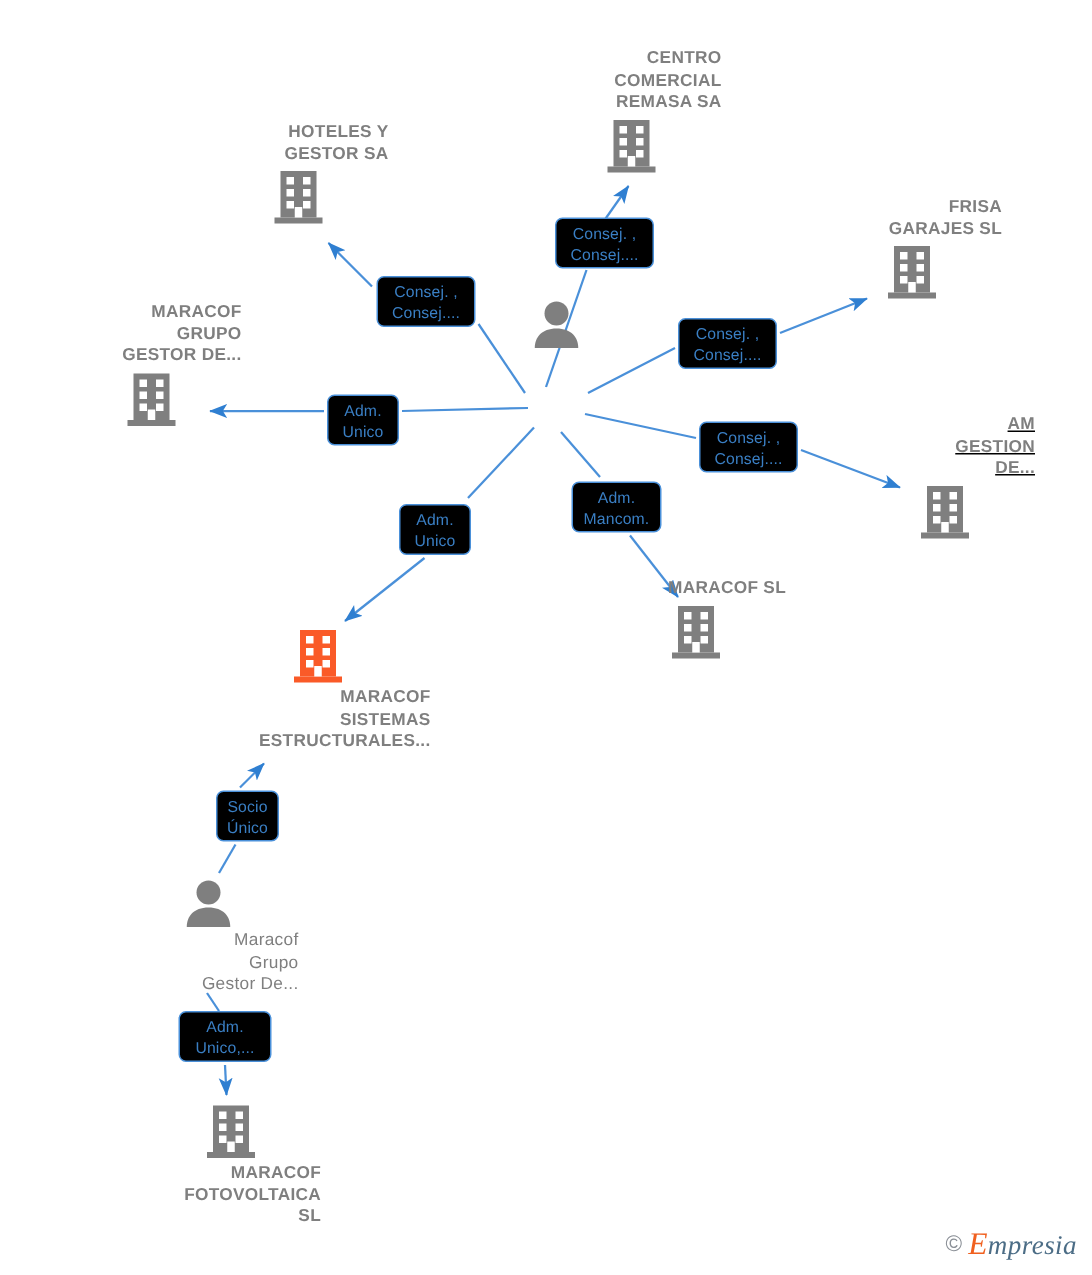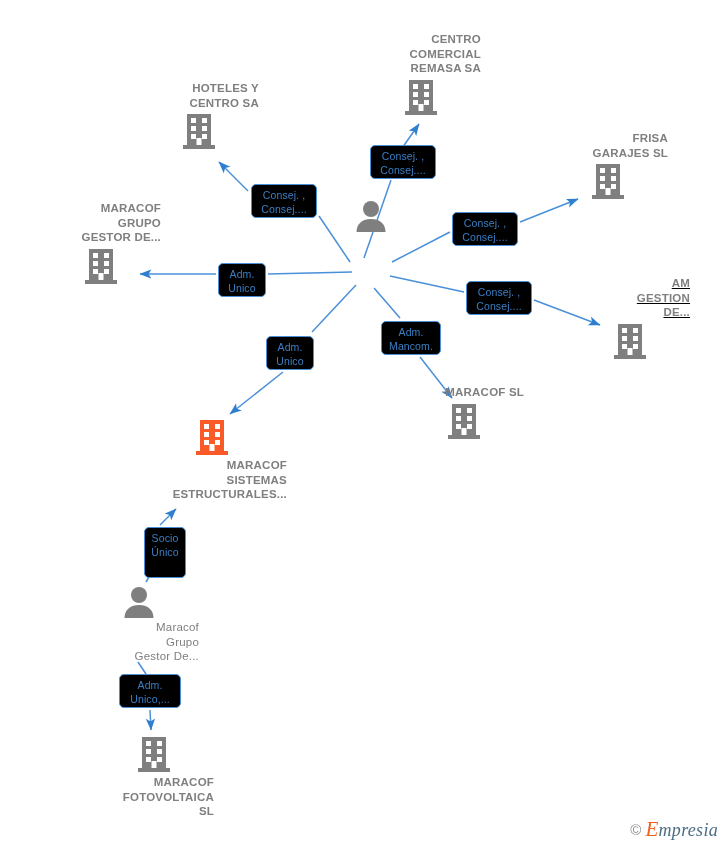--- a/index.html
+++ b/index.html
@@ -141,21 +141,21 @@
       <rect x="9" y="14" width="5" height="5" fill="#ffffff"></rect>
       <rect x="20" y="14" width="5" height="5" fill="#ffffff"></rect>
       <rect x="9" y="22" width="5" height="5" fill="#ffffff"></rect>
       <rect x="20" y="22" width="5" height="5" fill="#ffffff"></rect>
       <rect x="14.5" y="26" width="5" height="7" fill="#ffffff"></rect>
     </svg>
   </div>
 
   <div class="node company" style="left:199px; top:81px;">
     <div class="node-label upper">HOTELES Y
-CENTRO SA</div>
+GESTOR SA</div>
     <svg class="node-icon" width="34" height="38" viewBox="0 0 34 38">
       <rect x="5" y="2" width="24" height="31" fill="#7f7f7f"></rect>
       <rect x="1" y="33" width="32" height="4" fill="#7f7f7f"></rect>
       <rect x="9" y="6" width="5" height="5" fill="#ffffff"></rect>
       <rect x="20" y="6" width="5" height="5" fill="#ffffff"></rect>
       <rect x="9" y="14" width="5" height="5" fill="#ffffff"></rect>
       <rect x="20" y="14" width="5" height="5" fill="#ffffff"></rect>
       <rect x="9" y="22" width="5" height="5" fill="#ffffff"></rect>
       <rect x="20" y="22" width="5" height="5" fill="#ffffff"></rect>
       <rect x="14.5" y="26" width="5" height="7" fill="#ffffff"></rect>
@@ -292,21 +292,21 @@
 
   <div class="edge-label" style="left:466px; top:281px; width:66px; height:34px;">Consej. ,
 Consej....</div>
 
   <div class="edge-label" style="left:266px; top:336px; width:48px; height:34px;">Adm.
 Unico</div>
 
   <div class="edge-label" style="left:381px; top:321px; width:60px; height:34px;">Adm.
 Mancom.</div>
 
-  <div class="edge-label" style="left:144px; top:527px; width:42px; height:51px;">Socio
+  <div class="edge-label" style="left:144px; top:527px; width:42px; height:34px;">Socio
 Único</div>
 
   <div class="edge-label" style="left:119px; top:674px; width:62px; height:34px;">Adm.
 Unico,...</div>
 
   <div id="watermark">
     <span class="copy">©</span>
     <span class="brand"><span class="cap">E</span><span>mpresia</span></span>
   </div>
 

